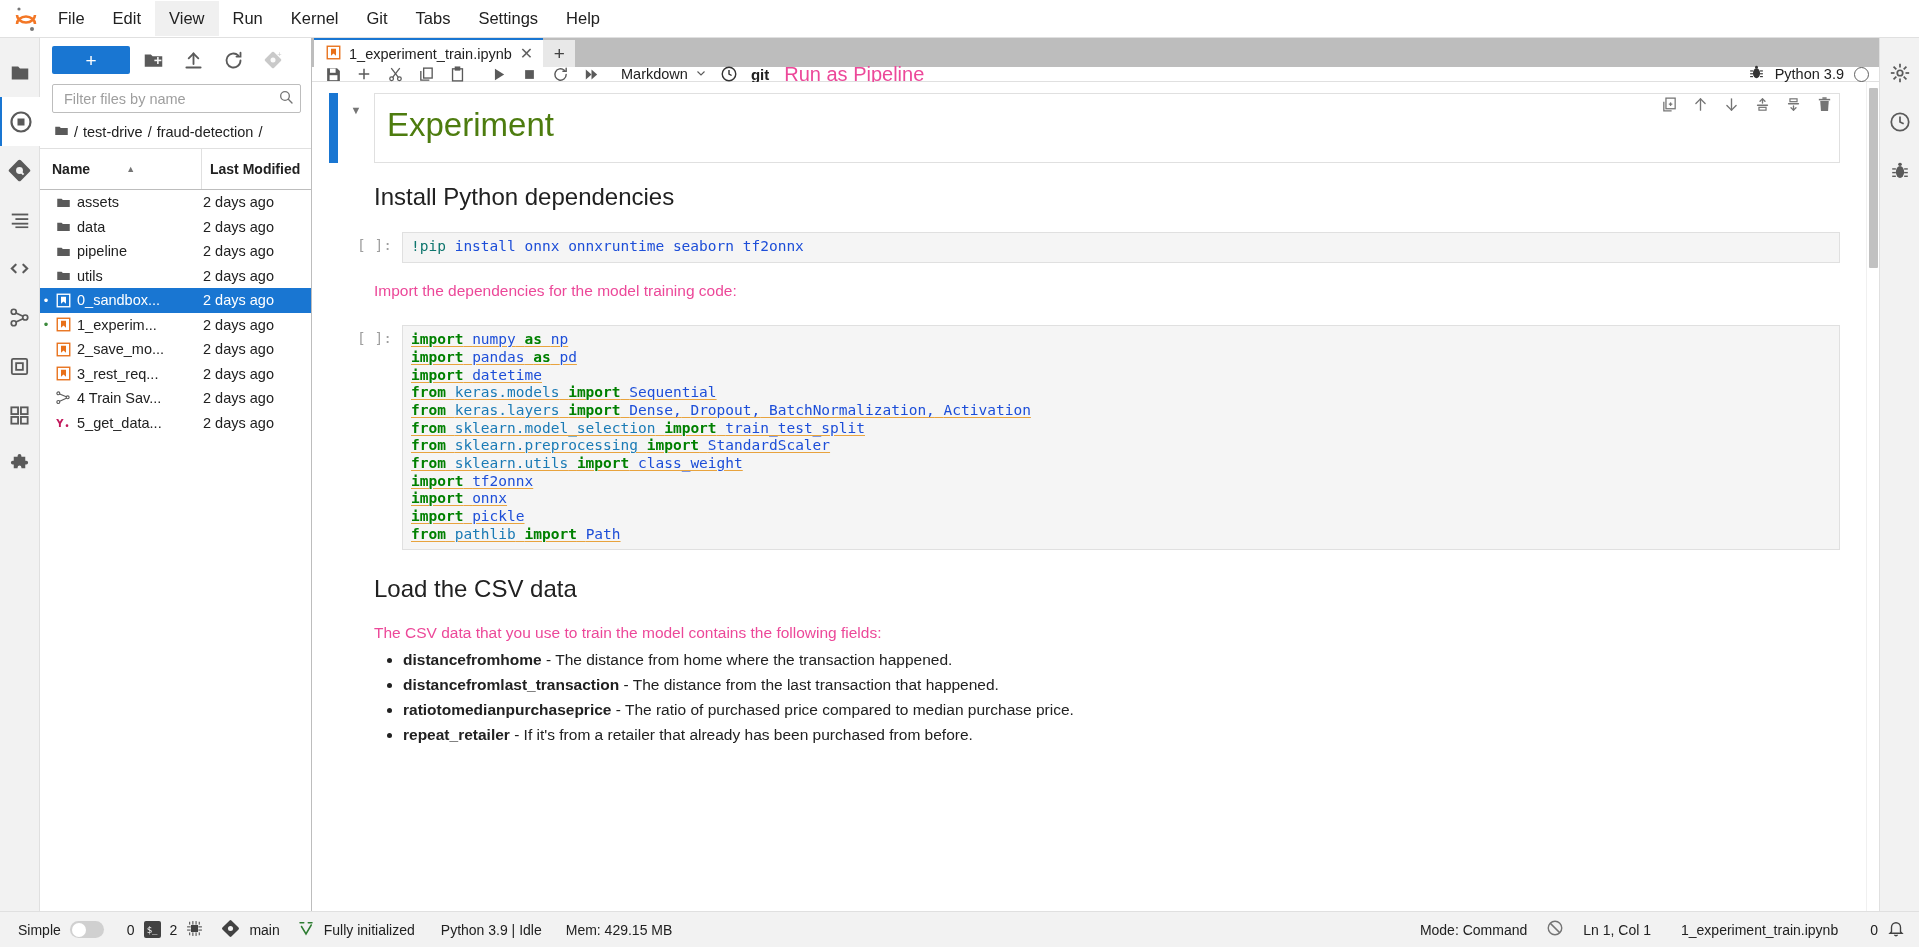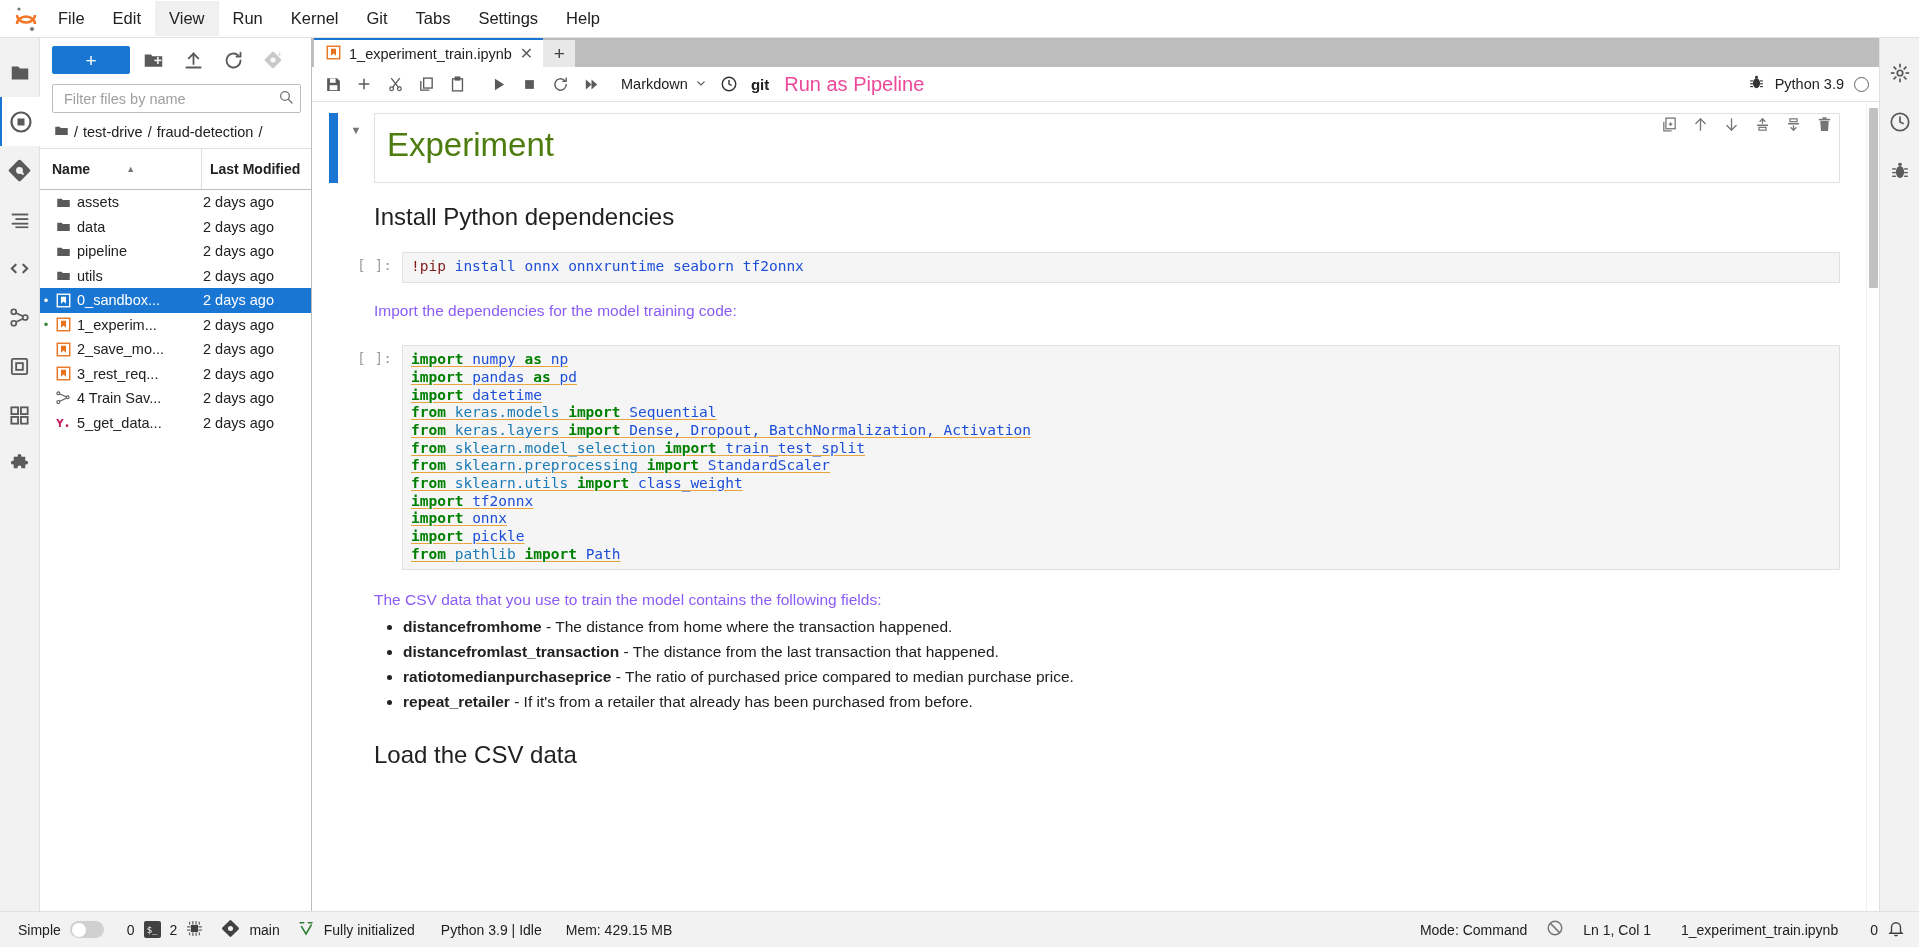--- a/index.html
+++ b/index.html
@@ -136,21 +136,21 @@
     font-size: 14.5px;
     cursor: pointer;
   }
   .tab .close { color: #616161; font-size: 16px; line-height: 1; }
   .tab-add {
     width: 32px; height: 27px; background: #e8e8e8;
     display: flex; align-items: center; justify-content: center;
     color: #424242; font-size: 19px; cursor: pointer;
   }
   .nb-toolbar {
-    height: 35px; background: #fff;
+    height: 15px; background: #fff;
     border-bottom: 1px solid #e0e0e0;
     display: flex; align-items: center; gap: 1px;
     padding: 0 8px 0 6px;
   }
   .tb-btn {
     width: 30px; height: 28px;
     display: flex; align-items: center; justify-content: center;
     color: #616161; cursor: pointer;
   }
   .tb-sep { width: 9px; }
@@ -188,21 +188,21 @@
   }
   .cell-body { flex: 1; min-width: 0; }
 
   .md-box {
     border: 1px solid #e0e0e0;
     padding: 6px 12px 14px 12px;
     position: relative;
   }
   .md-h1 { font-size: 33px; font-weight: normal; margin: 6px 0 4px 0; color: #4d7c0f; }
   .md-h2 { font-size: 24px; font-weight: normal; margin: 0; color: #212121; }
-  .md-p { font-size: 15.5px; margin: 0; color: #8b5cf6; line-height: 1.45; }
+  .md-p { font-size: 15.5px; margin: 0; color: #ec4899; line-height: 1.45; }
   .md-ul { margin: 4px 0 0 0; padding-left: 29px; }
   .md-ul li { font-size: 15.5px; line-height: 1.48; margin-bottom: 2px; }
   .md-ul li b { font-weight: bold; }
 
   .cell-tools {
     position: absolute; top: 2px; right: 6px;
     display: flex; align-items: center; gap: 14px;
   }
   .ct-btn { color: #757575; cursor: pointer; display: flex; }
 
@@ -211,21 +211,21 @@
     border: 1px solid #e0e0e0;
     padding: 5px 8px 6px 8px;
     font-family: "DejaVu Sans Mono", monospace;
     font-size: 14.5px;
     line-height: 1.22;
     white-space: pre;
     overflow: hidden;
   }
   .kw { color: #008000; font-weight: bold; }
   .mod { color: #1a7ab5; }
-  .bang { color: #7f1d1d; }
+  .bang { color: #0f766e; }
   .plain { color: #1d4ed8; }
   .sp { text-decoration: underline; text-decoration-color: #e8a33d; text-decoration-thickness: 1.4px; text-underline-offset: 2px; }
 
   
   .nb-vscroll {
     width: 13px; min-width: 13px; background: #fff;
     border-left: 1px solid #f0f0f0; position: relative;
   }
   .nb-thumb {
     position: absolute; top: 6px; left: 2px;
@@ -734,47 +734,47 @@
 <span class="kw sp">from</span><span class="sp"> </span><span class="mod sp">sklearn.model_selection</span><span class="sp"> </span><span class="kw sp">import</span><span class="sp"> </span><span class="plain sp">train_test_split</span>
 <span class="kw sp">from</span><span class="sp"> </span><span class="mod sp">sklearn.preprocessing</span><span class="sp"> </span><span class="kw sp">import</span><span class="sp"> </span><span class="plain sp">StandardScaler</span>
 <span class="kw sp">from</span><span class="sp"> </span><span class="mod sp">sklearn.utils</span><span class="sp"> </span><span class="kw sp">import</span><span class="sp"> </span><span class="plain sp">class_weight</span>
 <span class="kw sp">import</span><span class="sp"> </span><span class="plain sp">tf2onnx</span>
 <span class="kw sp">import</span><span class="sp"> </span><span class="plain sp">onnx</span>
 <span class="kw sp">import</span><span class="sp"> </span><span class="plain sp">pickle</span>
 <span class="kw sp">from</span><span class="sp"> </span><span class="mod sp">pathlib</span><span class="sp"> </span><span class="kw sp">import</span><span class="sp"> </span><span class="plain sp">Path</span></div>
               </div>
             </div>
 
+            <div class="cell" style="padding-top:22px;">
+              <div class="cell-bar"></div>
+              <div class="collapser-col"></div>
+              <div class="cell-body">
+                <h2 class="md-h2">Load the CSV data</h2>
+              </div>
+            </div>
+
             <div class="cell" style="padding-top:16px;">
               <div class="cell-bar"></div>
               <div class="collapser-col"></div>
               <div class="cell-body">
                 <p class="md-p">The CSV data that you use to train the model contains the following fields:</p>
                 <ul class="md-ul">
                   <li>
                     <b>distancefromhome</b><span> - The distance from home where the transaction happened.</span>
                   </li>
                   <li>
                     <b>distancefromlast_transaction</b><span> - The distance from the last transaction that happened.</span>
                   </li>
                   <li>
                     <b>ratiotomedianpurchaseprice</b><span> - The ratio of purchased price compared to median purchase price.</span>
                   </li>
                   <li>
                     <b>repeat_retailer</b><span> - If it's from a retailer that already has been purchased from before.</span>
                   </li>
                 </ul>
-              </div>
-            </div>
-
-            <div class="cell" style="padding-top:22px;">
-              <div class="cell-bar"></div>
-              <div class="collapser-col"></div>
-              <div class="cell-body">
-                <h2 class="md-h2">Load the CSV data</h2>
               </div>
             </div>
 
           </div>
         </div>
         <div class="nb-vscroll">
           <div class="nb-thumb"></div>
         </div>
       </div>
     </div>

